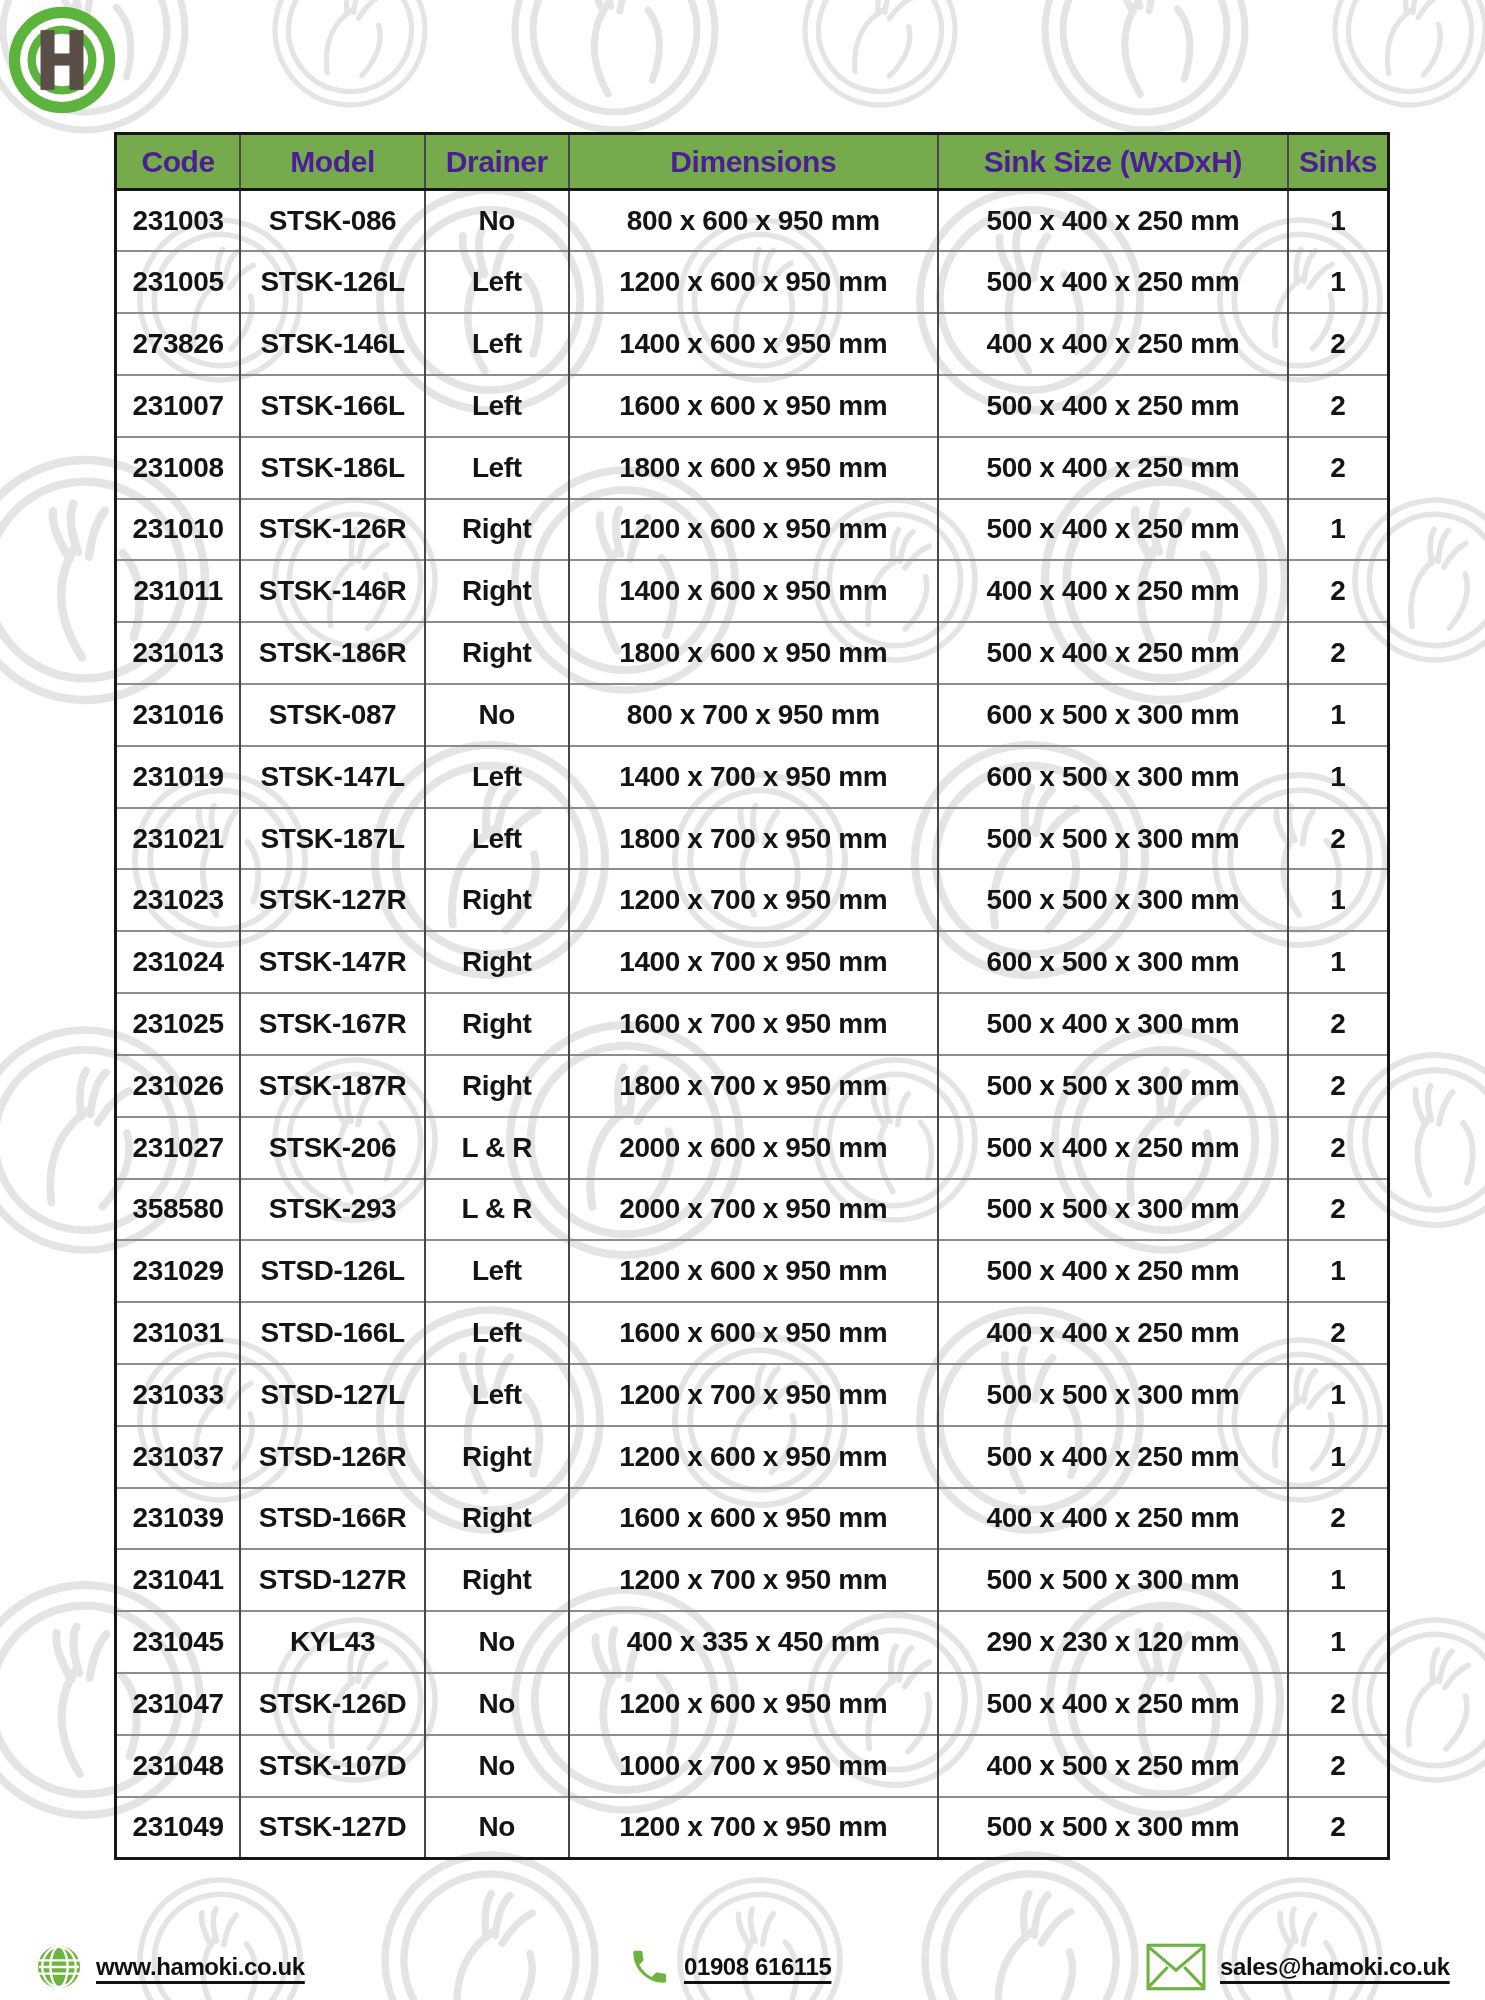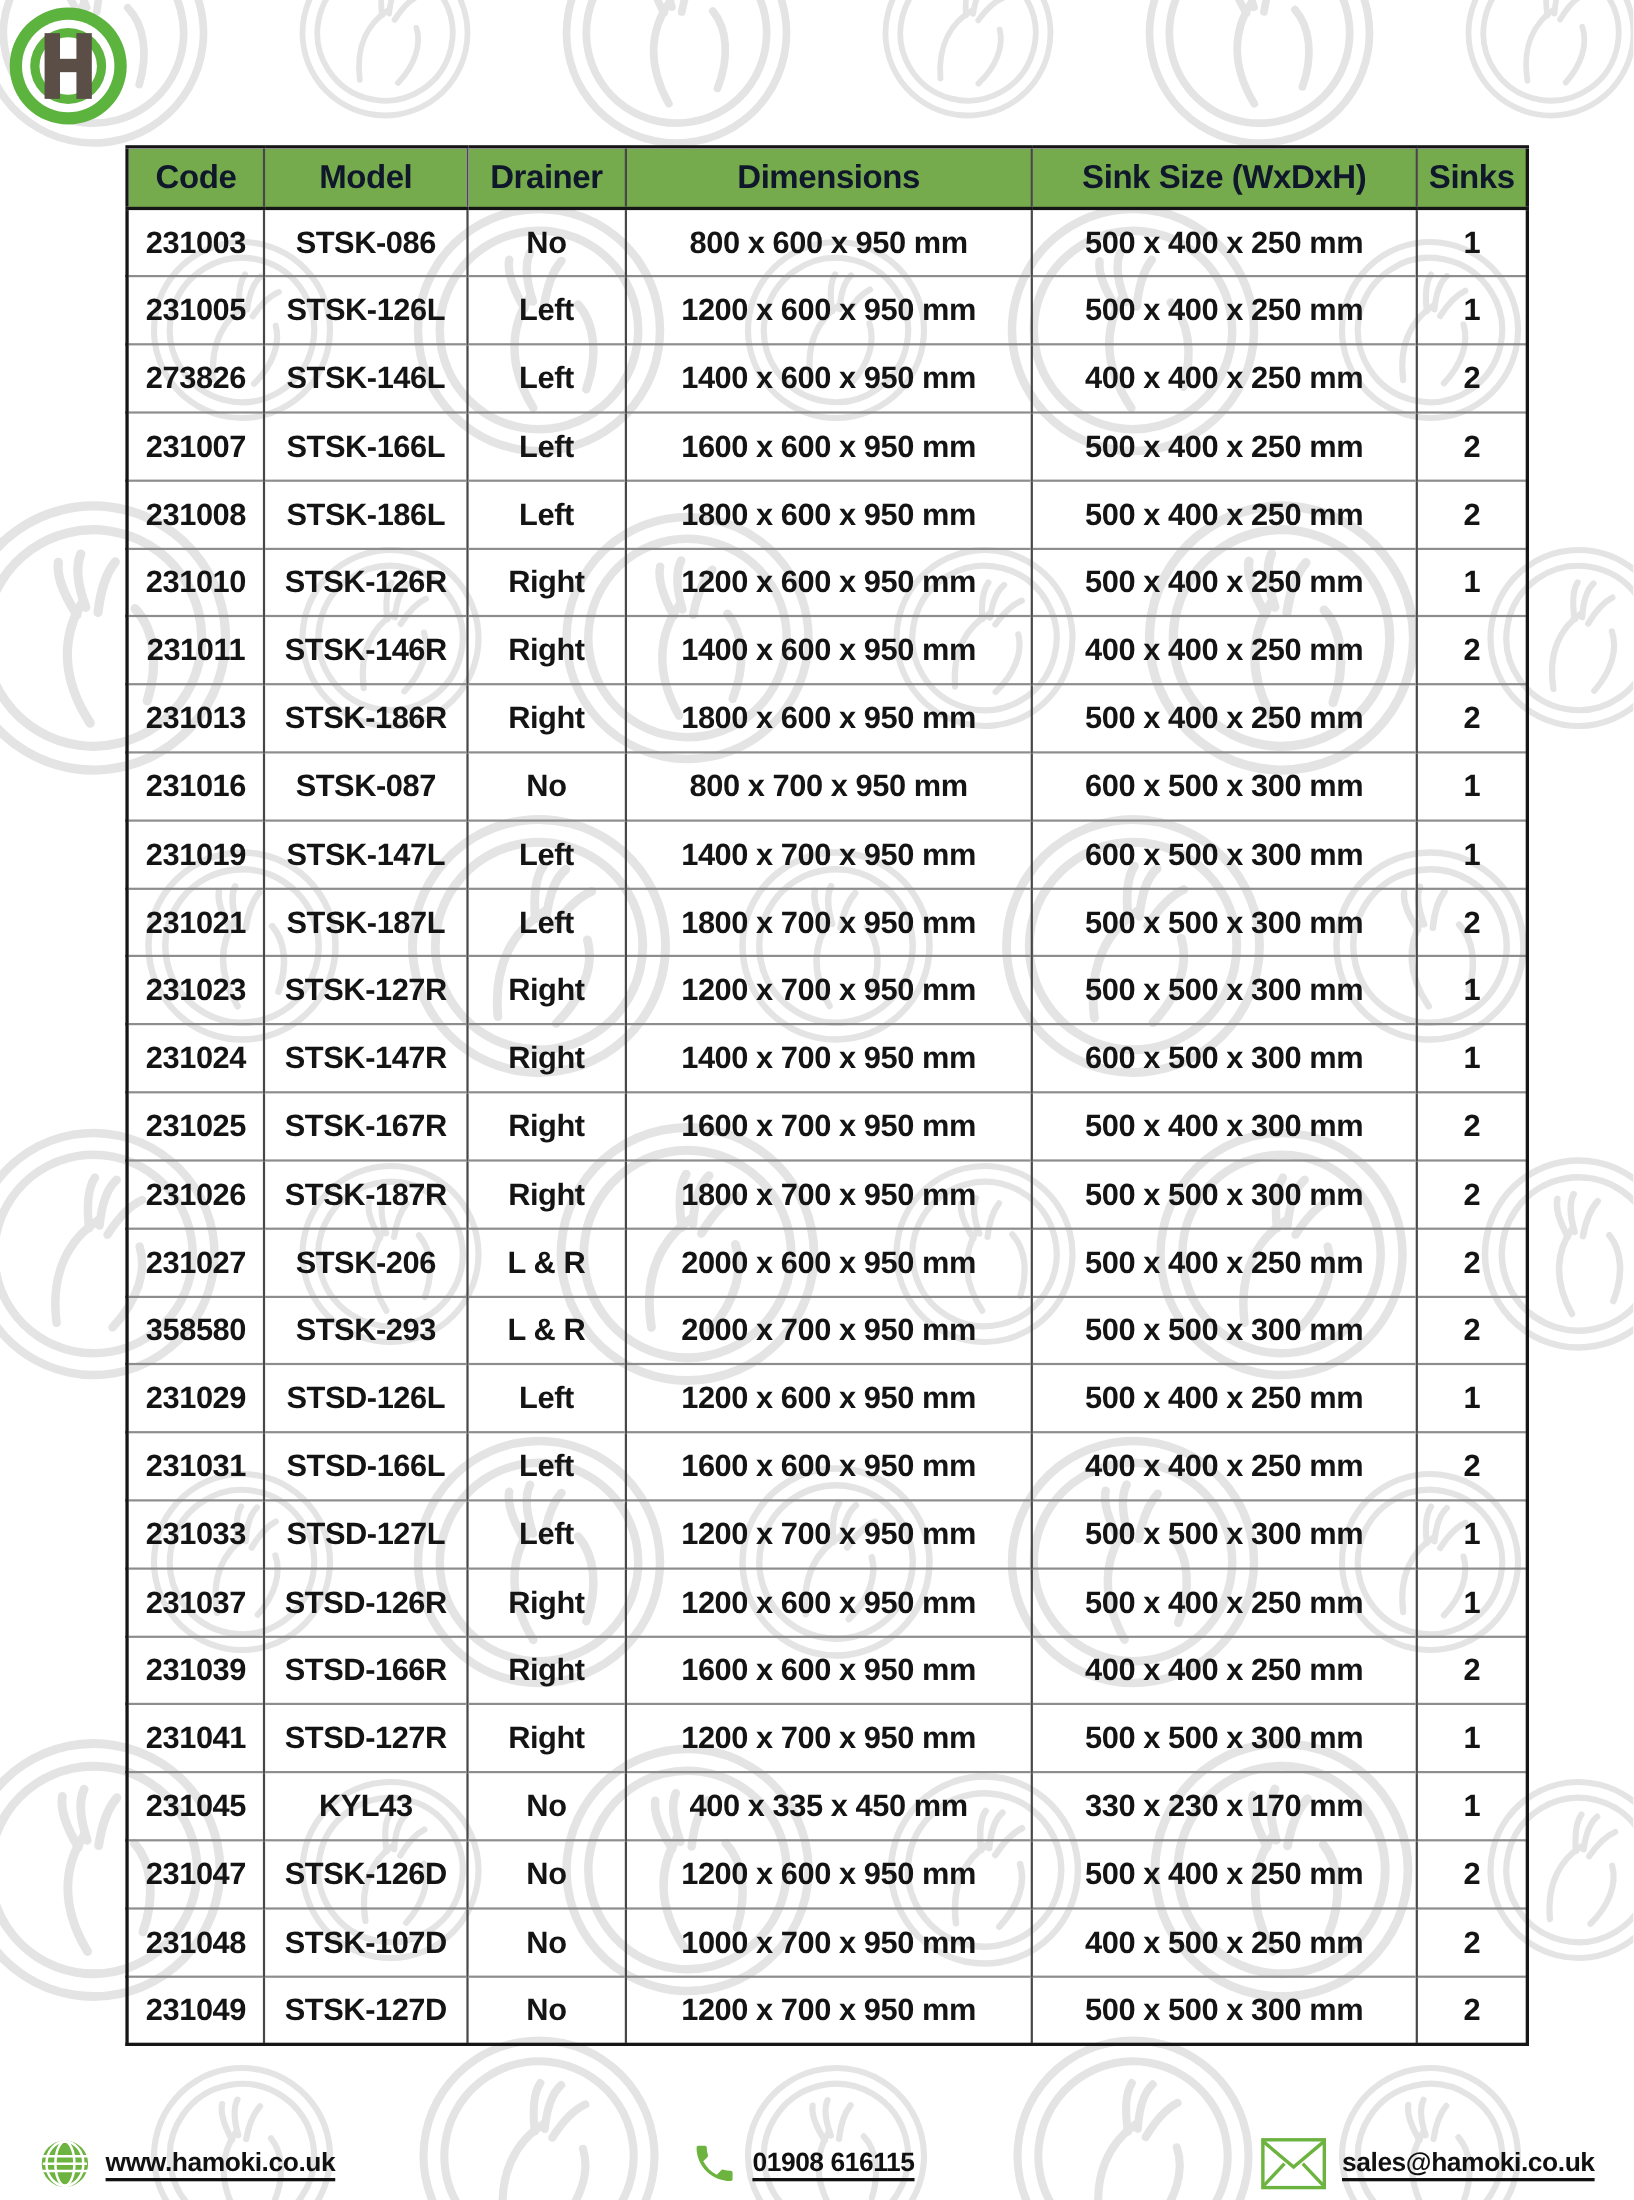--- a/index.html
+++ b/index.html
@@ -7,21 +7,21 @@
         font-family:"Liberation Sans","DejaVu Sans",sans-serif;color:#141414;}
   .watermarks{position:absolute;left:0;top:0;width:1485px;height:2000px;z-index:0;}
   .logo{position:absolute;left:6px;top:4px;width:112px;height:112px;z-index:2;}
   .table-wrap{position:absolute;left:114px;top:132px;width:1276px;z-index:1;}
   table.spec{width:100%;height:1728px;table-layout:fixed;border-collapse:collapse;
              border:3px solid #161616;}
   table.spec th,table.spec td{
       text-align:center;vertical-align:middle;font-weight:700;letter-spacing:-0.4px;
       border-top:2px solid #8d8d8d;border-left:2px solid #474747;
       padding:0;overflow:hidden;white-space:nowrap;}
-  table.spec thead th{background:var(--green,#76ab4d);font-size:30px;color:#0f172a;
+  table.spec thead th{background:var(--green,#76ab4d);font-size:30px;color:#4c1d95;
       border-top:3px solid #161616;border-bottom:3px solid #161616;}
   table.spec thead tr{height:56px;}
   table.spec tbody tr{height:55.7px;}
   table.spec td{font-size:28px;background:transparent;}
   .footer-link{position:absolute;top:1938px;height:58px;display:flex;align-items:center;
       gap:14px;z-index:2;}
   .fl-web{left:36px;} .fl-phone{left:628px;} .fl-mail{left:1146px;}
   .footer-label{font-size:24px;font-weight:700;color:#111;
       text-decoration:underline;text-decoration-thickness:3px;text-underline-offset:6px;
       letter-spacing:-0.4px;}
@@ -306,21 +306,21 @@
             <td>Right</td>
             <td>1200 x 700 x 950 mm</td>
             <td>500 x 500 x 300 mm</td>
             <td>1</td>
           </tr>
           <tr>
             <td>231045</td>
             <td>KYL43</td>
             <td>No</td>
             <td>400 x 335 x 450 mm</td>
-            <td>330 x 230 x 170 mm</td>
+            <td>290 x 230 x 120 mm</td>
             <td>1</td>
           </tr>
           <tr>
             <td>231047</td>
             <td>STSK-126D</td>
             <td>No</td>
             <td>1200 x 600 x 950 mm</td>
             <td>500 x 400 x 250 mm</td>
             <td>2</td>
           </tr>

